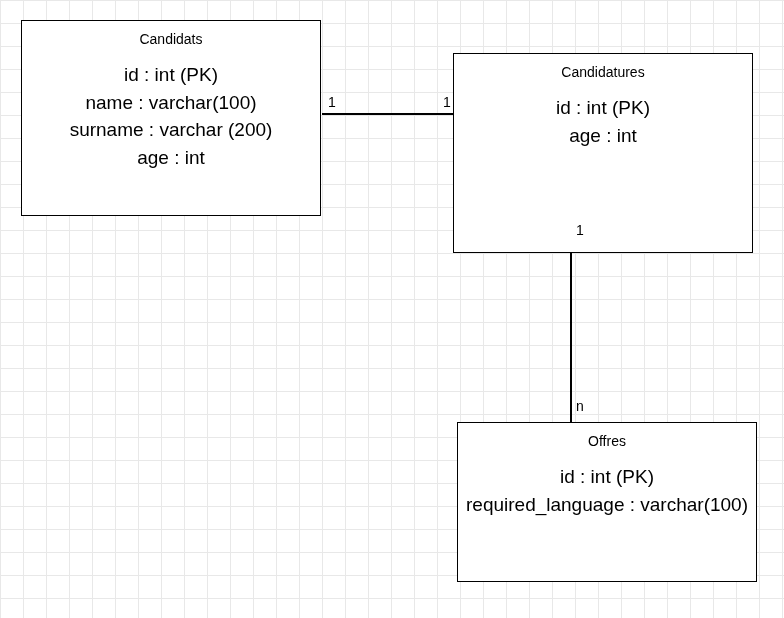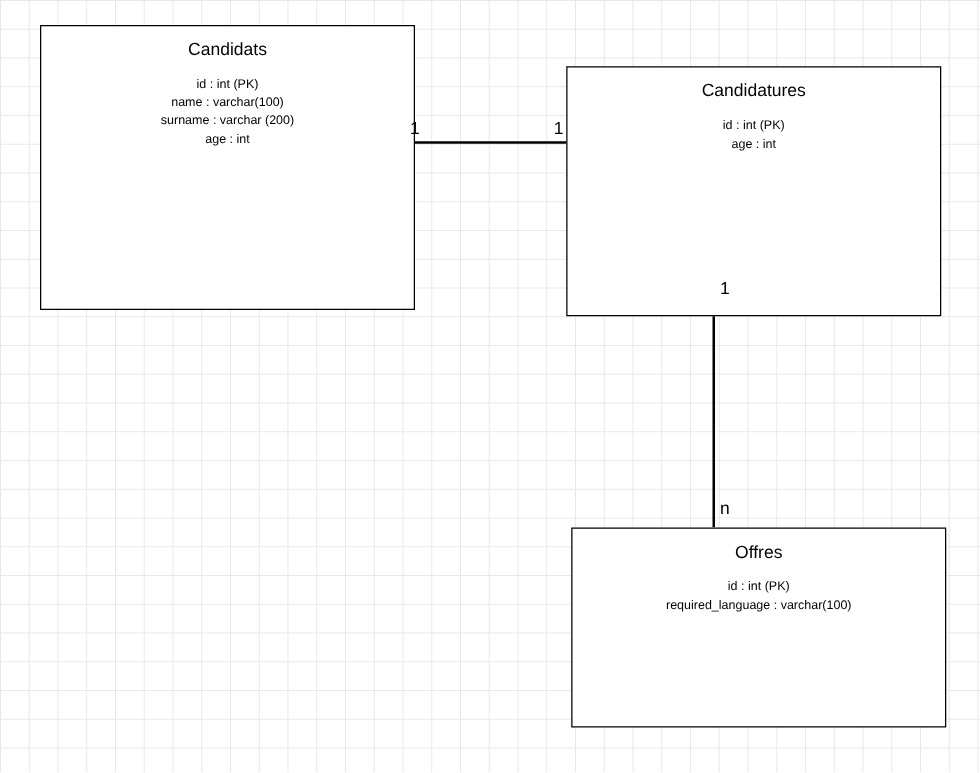--- a/index.html
+++ b/index.html
@@ -27,35 +27,35 @@
       text-align: center;
       z-index: 2;
       padding: 8px 4px;
       line-height: 1.45;
     }
     .entity .title {
       font-weight: normal;
       margin-bottom: 12px;
     }
     .entity .attr {
-      font-size: 10px;
+      font-size: 19px;
     }
     .connector {
       position: absolute;
       background: #000;
       z-index: 1;
     }
     .cardinality {
       position: absolute;
       font-size: 14px;
       color: #000;
       z-index: 3;
       background: transparent;
     }
-    #entity-candidats { left: 32px; top: 20px; width: 300px; height: 228px; }
+    #entity-candidats { left: 21px; top: 20px; width: 300px; height: 196px; }
     #entity-candidatures { left: 453px; top: 20px; width: 300px; height: 200px; margin-top: 33px; }
     #entity-offres { left: 457px; top: 422px; width: 300px; height: 160px; }
   </style>
 </head>
 <body>
 
 <div class="grid-bg"></div>
 
 <div id="entity-candidats" class="entity">
   <div class="title">Candidats</div>

